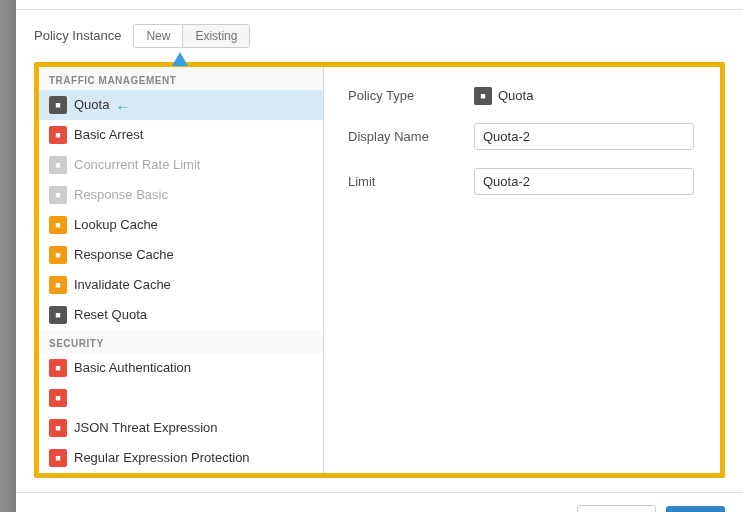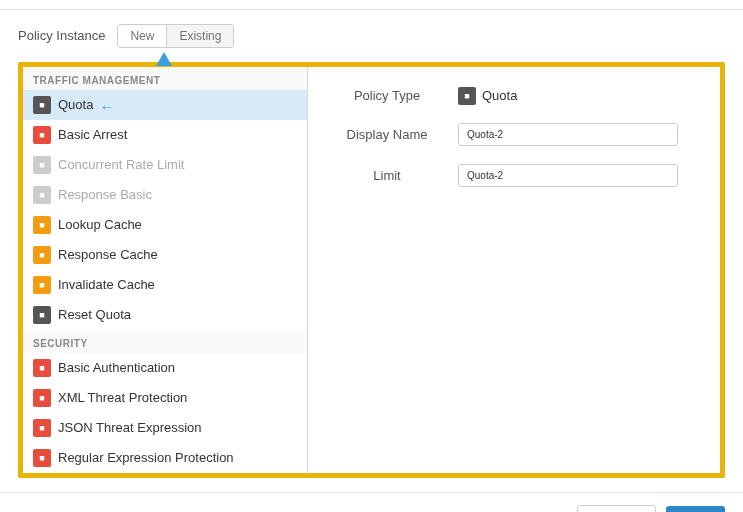--- a/index.html
+++ b/index.html
@@ -12,20 +12,21 @@
       justify-content: center;
       min-height: 100vh;
     }
     .modal-overlay {
       background: rgba(0,0,0,0.4);
       position: fixed;
       inset: 0;
       display: flex;
       align-items: center;
       justify-content: center;
+      padding-left: 16px;
     }
     .modal {
       background: #fff;
       width: 743px;
       min-height: 512px;
       border-radius: 4px;
       display: flex;
       flex-direction: column;
       box-shadow: 0 4px 20px rgba(0,0,0,0.3);
     }
@@ -170,21 +171,21 @@
     }
     .detail-row {
       display: flex;
       align-items: center;
       margin-bottom: 18px;
     }
     .detail-label {
       width: 110px;
       font-size: 13px;
       color: #555;
-      text-align: center;
+      text-align: left;
       margin-right: 16px;
       flex-shrink: 0;
     }
     .detail-value {
       font-size: 13px;
       color: #333;
       display: flex;
       align-items: center;
     }
     .policy-type-icon {
@@ -197,21 +198,21 @@
       align-items: center;
       justify-content: center;
       font-size: 9px;
       color: #fff;
     }
     .text-input {
       width: 220px;
       padding: 5px 8px;
       border: 1px solid #ccc;
       border-radius: 3px;
-      font-size: 10px;
+      font-size: 13px;
       color: #333;
       outline: none;
     }
     .modal-footer {
       display: flex;
       justify-content: flex-end;
       align-items: center;
       padding: 12px 18px;
       border-top: 1px solid #e0e0e0;
       gap: 10px;
@@ -307,21 +308,20 @@
 
           <div class="section-header">SECURITY</div>
 
           <div class="policy-item">
             <span class="policy-icon icon-basic">■</span>
             <span>Basic Authentication</span>
           </div>
 
           <div class="policy-item">
             <span class="policy-icon icon-xml">■</span>
-            <span>XML Threat Protection</span>
           </div>
 
           <div class="policy-item">
             <span class="policy-icon icon-json">■</span>
             <span>JSON Threat Expression</span>
           </div>
 
           <div class="policy-item">
             <span class="policy-icon icon-regex">■</span>
             <span>Regular Expression Protection</span>

